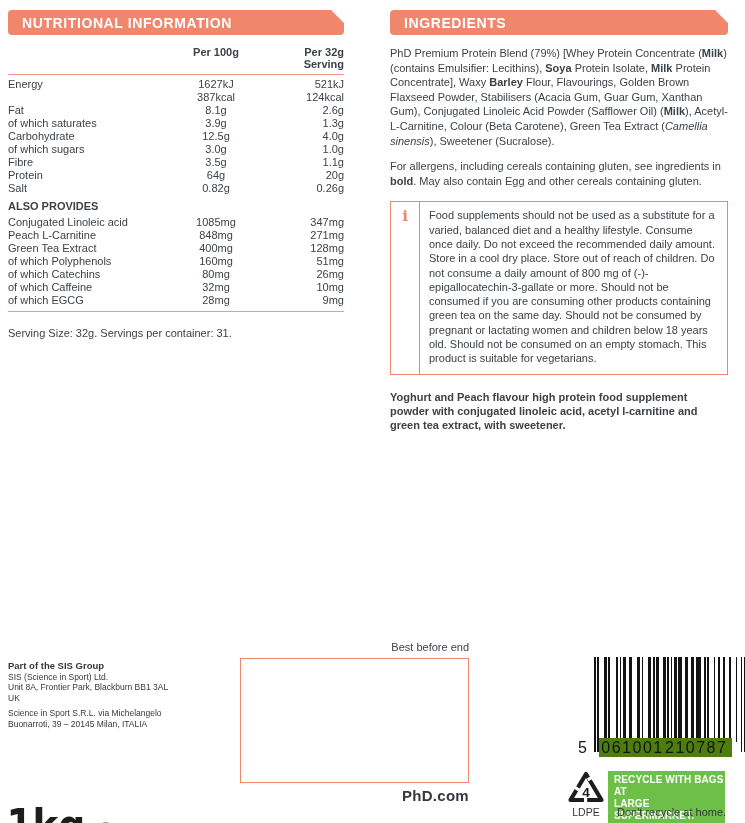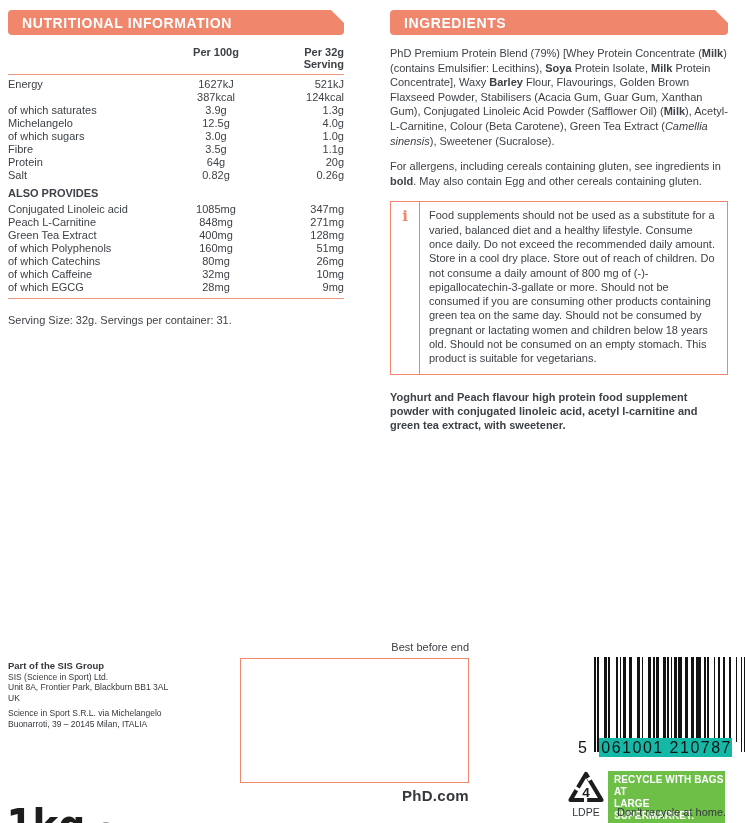--- a/index.html
+++ b/index.html
@@ -56,24 +56,24 @@
   .bb{position:absolute;left:240px;top:641px;width:229px;text-align:right}
   .bb .bbt{font-size:11px}
   .bb .bbox{border:1px solid var(--salmon);height:125px;margin-top:5px;background:#fff}
   .bb .site{font-weight:700;font-size:15px;margin-top:4px;letter-spacing:.3px;color:#35393d}
 
   .barcode{position:absolute;left:580px;top:657px;width:172px;height:101px;color:#131313}
   .bars{display:flex;position:absolute;left:14px;top:0;align-items:flex-start}
   .bc-m{width:1.6px;height:85px;flex:none}
   .bc-m.on{background:#131313}
   .bc-m.guard{height:95px}
-  .bcd{position:absolute;top:81px;font-size:16px;line-height:19px;background:#14b8a6}
+  .bcd{position:absolute;top:81px;font-size:16px;line-height:19px;background:#4d7c0f}
   .bcd.d5{left:-2px;background:transparent}
   .bcd.g1{left:19px;width:67px;text-align:center;letter-spacing:1.5px}
-  .bcd.g2{left:85px;width:67px;text-align:right;letter-spacing:1.5px}
+  .bcd.g2{left:85px;width:67px;text-align:left;letter-spacing:1.5px}
 
   .recycle{position:absolute;left:567px;top:769px;width:178px;height:50px}
   .tri{position:absolute;left:0;top:0}
   .ldpe{position:absolute;left:0;top:37px;width:38px;text-align:center;font-size:10.5px;color:#34383c}
   .banner{position:absolute;left:41px;top:2px;width:117px;background:var(--green);color:#fff;
     font-weight:700;font-size:10px;line-height:12px;padding:3px 0 3px 6px;letter-spacing:.1px}
   .note{position:absolute;left:50px;top:37px;font-size:11px;white-space:nowrap;color:#34383c}
 </style>
 </head>
 <body>
@@ -104,29 +104,34 @@
             <span class="v1">1627kJ</span>
             <span class="v2">521kJ</span>
           </div>
 
           <div class="nrow">
             <span class="lbl"></span>
             <span class="v1">387kcal</span>
             <span class="v2">124kcal</span>
           </div>
 
+          <div class="nrow">
+            <span class="lbl">Fat</span>
+            <span class="v1">8.1g</span>
+            <span class="v2">2.6g</span>
+          </div>
 
           <div class="nrow">
             <span class="lbl">of which saturates</span>
             <span class="v1">3.9g</span>
             <span class="v2">1.3g</span>
           </div>
 
           <div class="nrow">
-            <span class="lbl">Michelangelo</span>
+            <span class="lbl">Carbohydrate</span>
             <span class="v1">12.5g</span>
             <span class="v2">4.0g</span>
           </div>
 
           <div class="nrow">
             <span class="lbl">of which sugars</span>
             <span class="v1">3.0g</span>
             <span class="v2">1.0g</span>
           </div>
 

